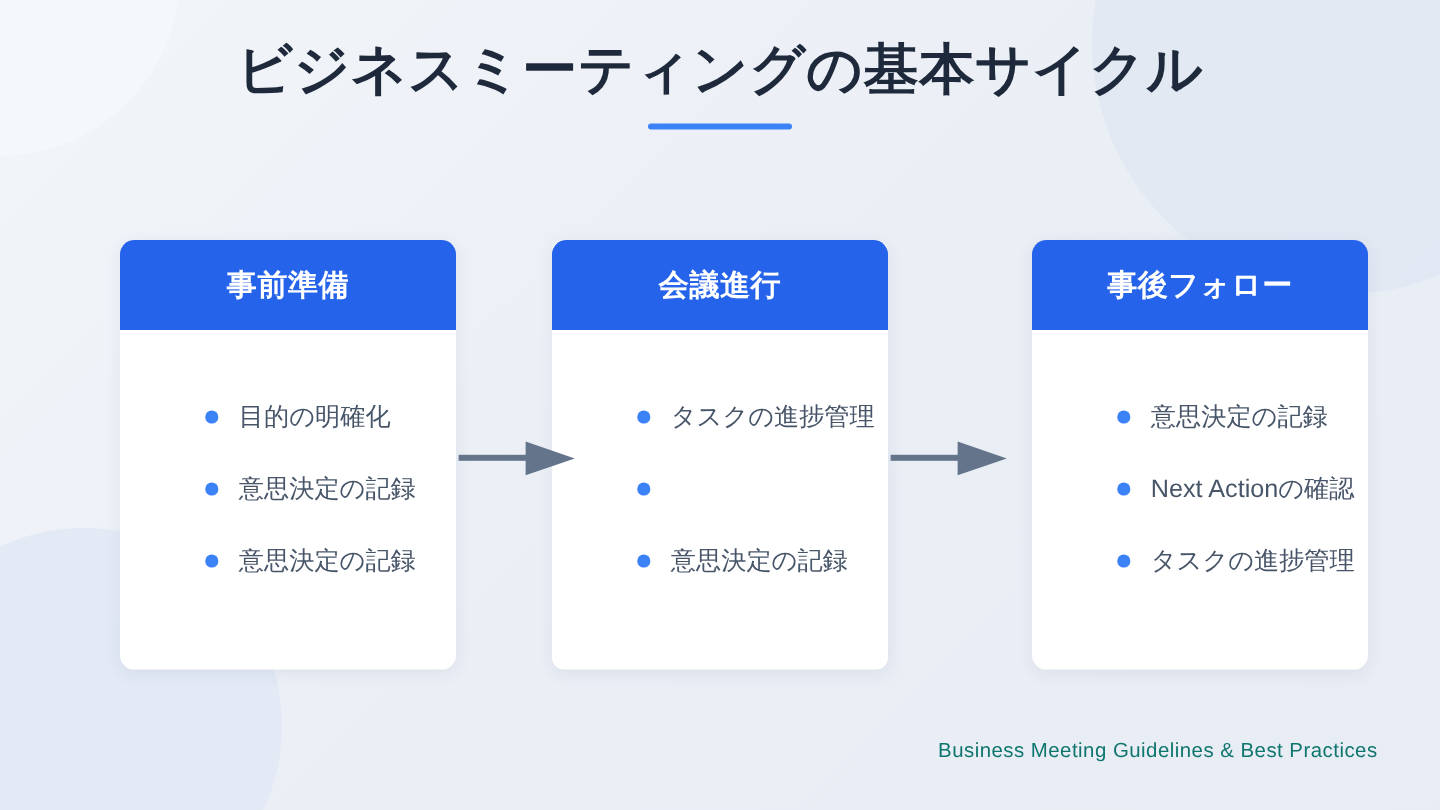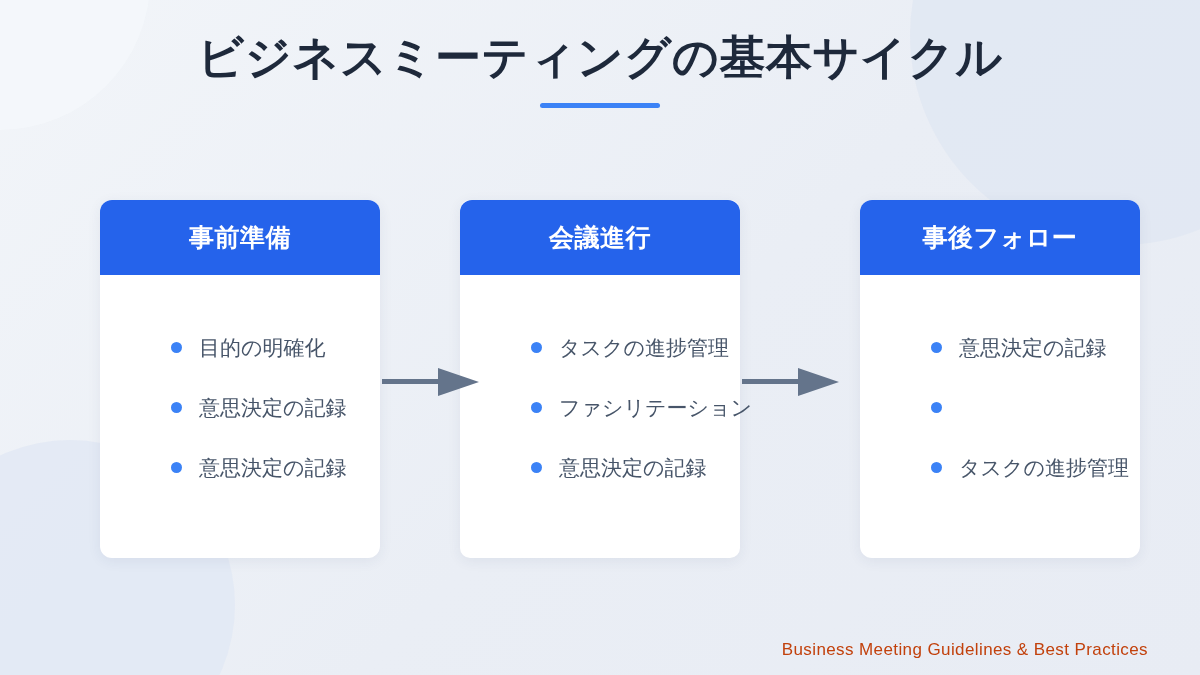--- a/index.html
+++ b/index.html
@@ -124,23 +124,23 @@
     position:absolute;
     top:365px;
     width:100px; height:34px;
   }
   .arrow-1 { left:382px; }
   .arrow-2 { left:742px; }
 
   
   .footer {
     position:absolute;
-    right:52px; bottom:15px;
+    right:52px; bottom:39px;
     font-size:17px;
-    color:#c2410c;
+    color:#0f766e;
     letter-spacing:.4px;
     margin-top:34px;
   }
 </style>
 </head>
 <body>
 
 <div class="bg-base"></div>
 <div class="blob blob-tl"></div>
 <div class="blob blob-tr"></div>
@@ -175,40 +175,40 @@
   <div class="card-head">
     <span class="card-head-text">会議進行</span>
   </div>
   <div class="card-body">
     <div class="bullet-row">
       <span class="dot"></span>
       <span class="bullet-text">タスクの進捗管理</span>
     </div>
     <div class="bullet-row">
       <span class="dot"></span>
-      <span class="bullet-text">ファシリテーション</span>
     </div>
     <div class="bullet-row">
       <span class="dot"></span>
       <span class="bullet-text">意思決定の記録</span>
     </div>
   </div>
 </div>
 
 <div class="card card-3">
   <div class="card-head">
     <span class="card-head-text">事後フォロー</span>
   </div>
   <div class="card-body">
     <div class="bullet-row">
       <span class="dot"></span>
       <span class="bullet-text">意思決定の記録</span>
     </div>
     <div class="bullet-row">
       <span class="dot"></span>
+      <span class="bullet-text">Next Actionの確認</span>
     </div>
     <div class="bullet-row">
       <span class="dot"></span>
       <span class="bullet-text">タスクの進捗管理</span>
     </div>
   </div>
 </div>
 
 <svg class="arrow arrow-1" viewBox="0 0 100 34">
   <rect x="0" y="14" width="62" height="5" fill="#64748b"></rect>

